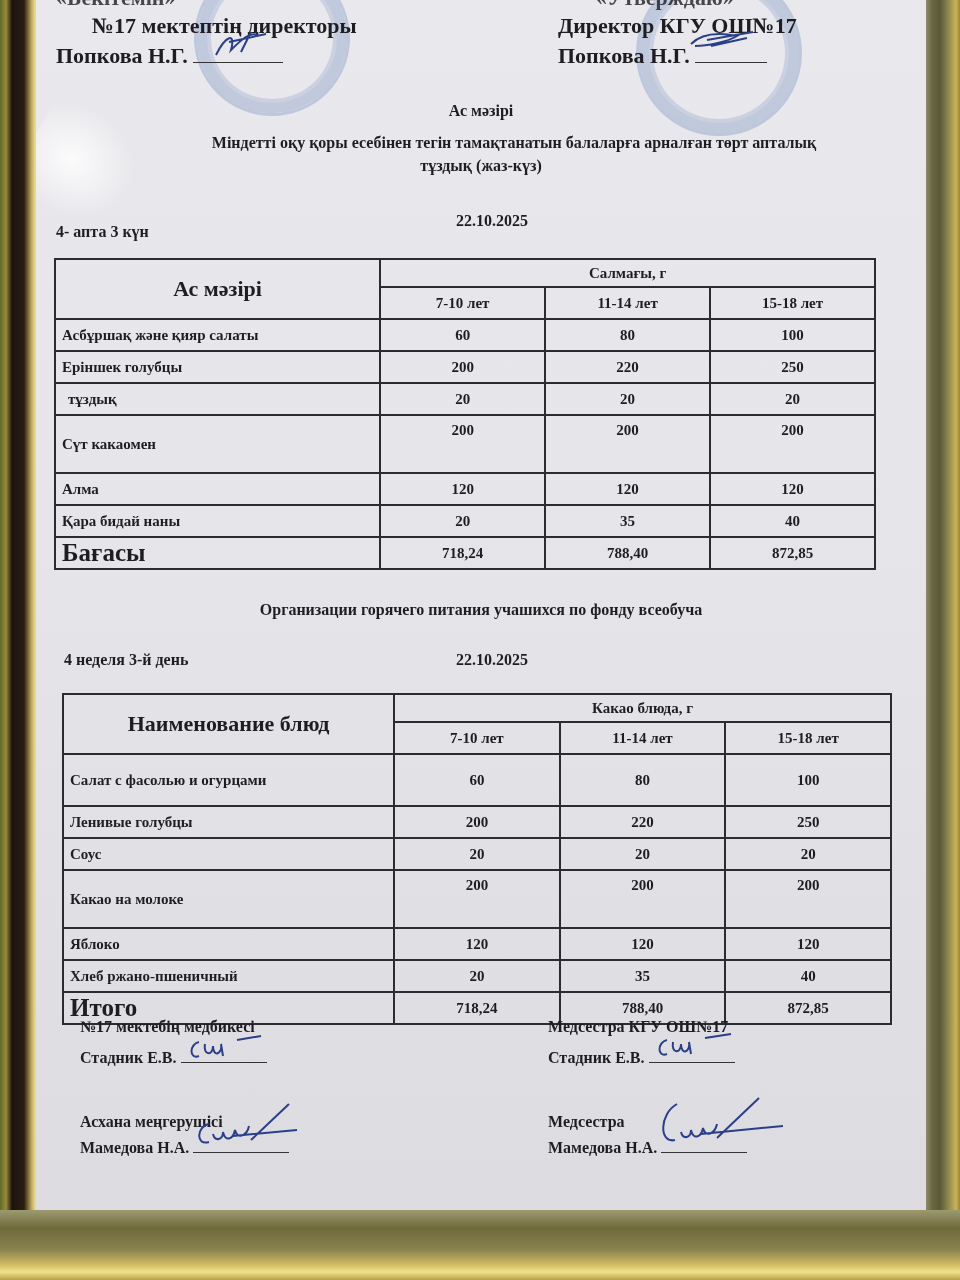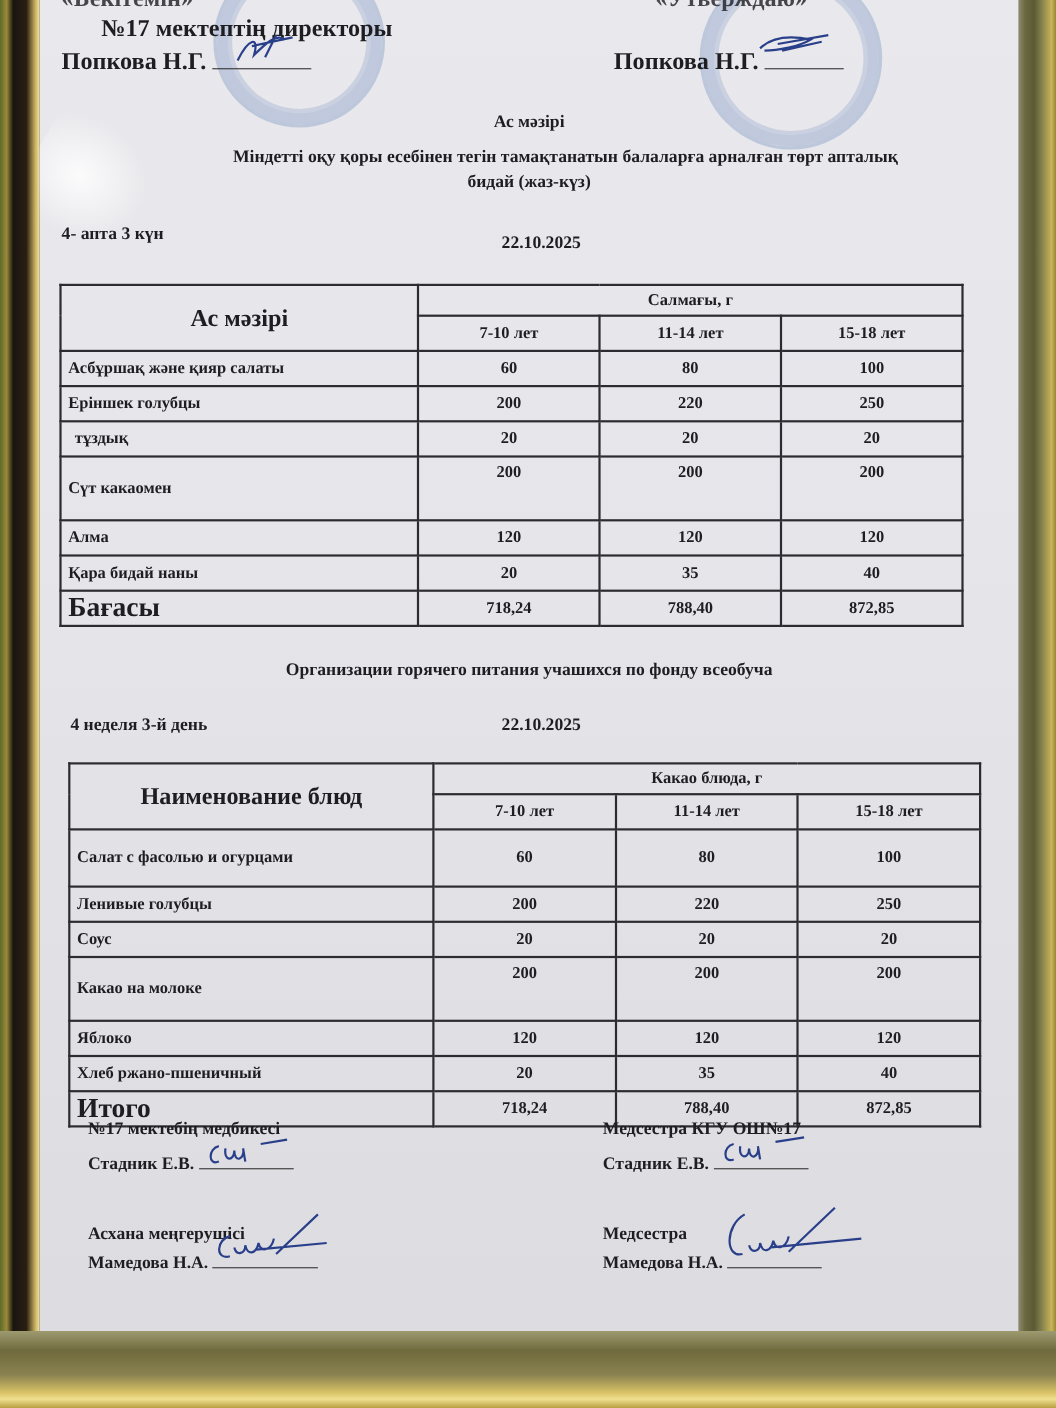--- a/index.html
+++ b/index.html
@@ -74,33 +74,34 @@
   <div class="abs hdr" style="left:20px; top:42px;">
     <span>Попкова Н.Г.</span>
     <span class="sig-line" style="width:90px; position:relative;">
       <svg class="scribble" width="60" height="30" viewBox="0 0 60 30" style="left:18px; top:-14px;">
         <path d="M5 25 C15 5,25 2,20 20 C30 10,40 0,48 6 M18 12 L55 4 M30 22 L40 2" stroke="#2a3f8a" stroke-width="2" fill="none"></path>
       </svg>
     </span>
   </div>
 
   <div class="abs hdr" style="left:560px; top:-16px; opacity:0.8;">«Утверждаю»</div>
+  <div class="abs hdr" style="left:522px; top:12px;">Директор КГУ ОШ№17</div>
   <div class="abs hdr" style="left:522px; top:42px;">
     <span>Попкова Н.Г.</span>
     <span class="sig-line" style="width:72px; position:relative;">
       <svg class="scribble" width="70" height="24" viewBox="0 0 70 24" style="left:-8px; top:-16px;">
         <path d="M4 16 C14 6,30 4,50 8 C40 14,20 18,8 18 M20 12 L66 4 M24 18 L60 10" stroke="#2a3f8a" stroke-width="2" fill="none"></path>
       </svg>
     </span>
   </div>
 
   <div class="abs title" style="left:0; width:890px; top:102px;">Ас  мәзірі</div>
   <div class="abs title" style="left:0; width:956px; top:134px;">Міндетті оқу қоры есебінен  тегін тамақтанатын балаларға арналған төрт  апталық</div>
-  <div class="abs title" style="left:0; width:890px; top:157px;">бидай (жаз-күз)</div>
-  <div class="abs title" style="left:20px; top:204px;">4- апта  3 күн</div>
+  <div class="abs title" style="left:0; width:890px; top:157px;">тұздық (жаз-күз)</div>
+  <div class="abs title" style="left:20px; top:223px;">4- апта  3 күн</div>
   <div class="abs title" style="left:420px; top:212px;">22.10.2025</div>
 
   <table class="menu" style="left:18px; top:258px; width:822px;">
     <tbody>
         <tr>
       <th class="bigname" rowspan="2" style="height:56px;">Ас  мәзірі</th>
       <th colspan="3" style="height:26px;">Салмағы, г</th>
     </tr>
     <tr>
       <th style="height:26px;">7-10 лет</th>

